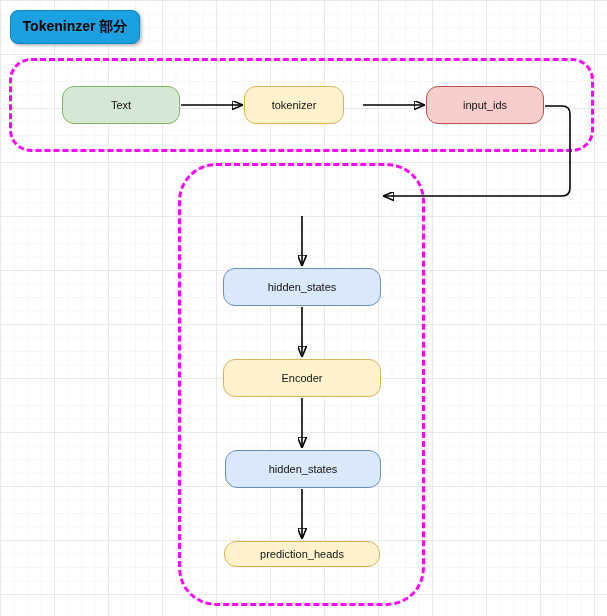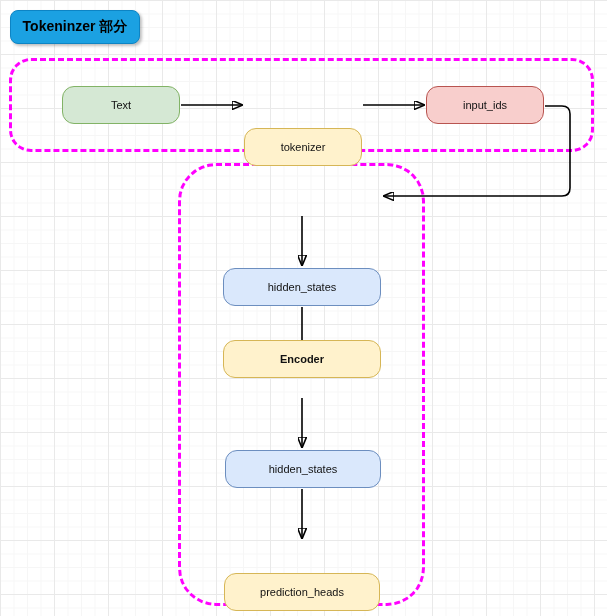--- a/index.html
+++ b/index.html
@@ -62,27 +62,27 @@
     font-size: 11px;
     color: #111111;
     white-space: nowrap;
   }
   .node-green  { background: #d5e8d4; border: 1.5px solid #82b366; }
   .node-yellow { background: #fff2cc; border: 1.5px solid #d6b656; }
   .node-red    { background: #f8cecc; border: 1.5px solid #b85450; }
   .node-blue   { background: #dae8fc; border: 1.5px solid #6c8ebf; }
 
   .node-text             { left: 62px;  top: 86px;  width: 118px; height: 38px; }
-  .node-tokenizer        { left: 244px; top: 86px;  width: 118px; height: 38px; margin-top: 42px; }
+  .node-tokenizer        { left: 244px; top: 86px;  width: 100px; height: 38px; }
   .node-input-ids        { left: 426px; top: 86px;  width: 118px; height: 38px; }
   .node-embedding        { left: 223px; top: 178px; width: 158px; height: 37px; }
   .node-hidden-states-1  { left: 223px; top: 268px; width: 158px; height: 38px; }
-  .node-encoder          { left: 223px; top: 340px; width: 158px; height: 38px; font-weight: bold; }
+  .node-encoder          { left: 223px; top: 359px; width: 158px; height: 38px; }
   .node-hidden-states-2  { left: 225px; top: 450px; width: 156px; height: 38px; }
-  .node-prediction-heads { left: 224px; top: 541px; width: 156px; height: 38px; margin-top: 32px; }
+  .node-prediction-heads { left: 224px; top: 541px; width: 156px; height: 26px; }
 
   .edge-layer {
     position: absolute;
     left: 0; top: 0; width: 607px; height: 616px;
     pointer-events: none;
   }
   .edge-layer path {
     stroke: #000000;
     stroke-width: 1.6;
     fill: none;

